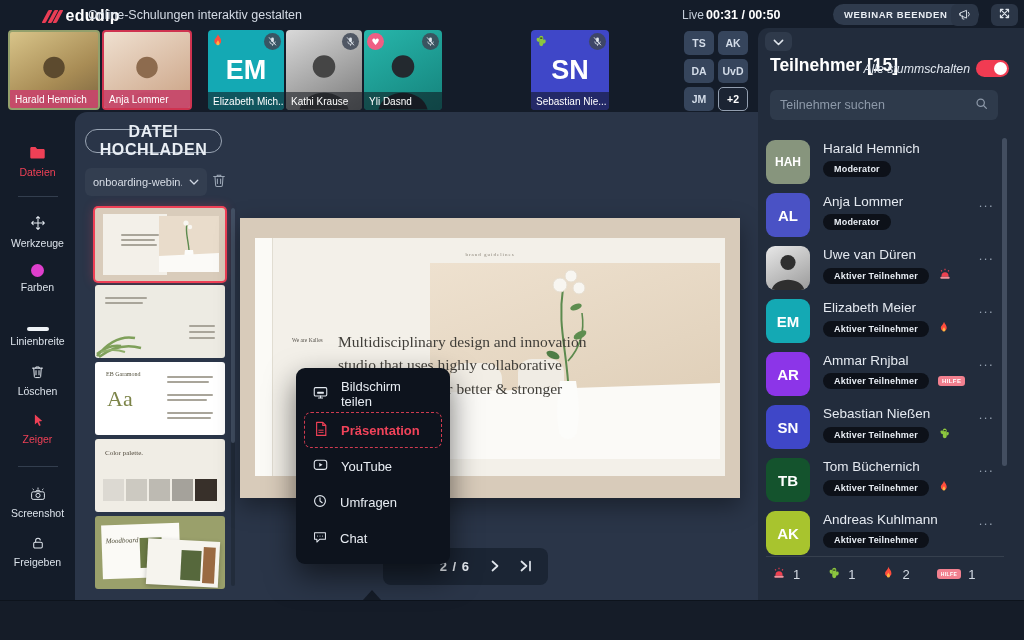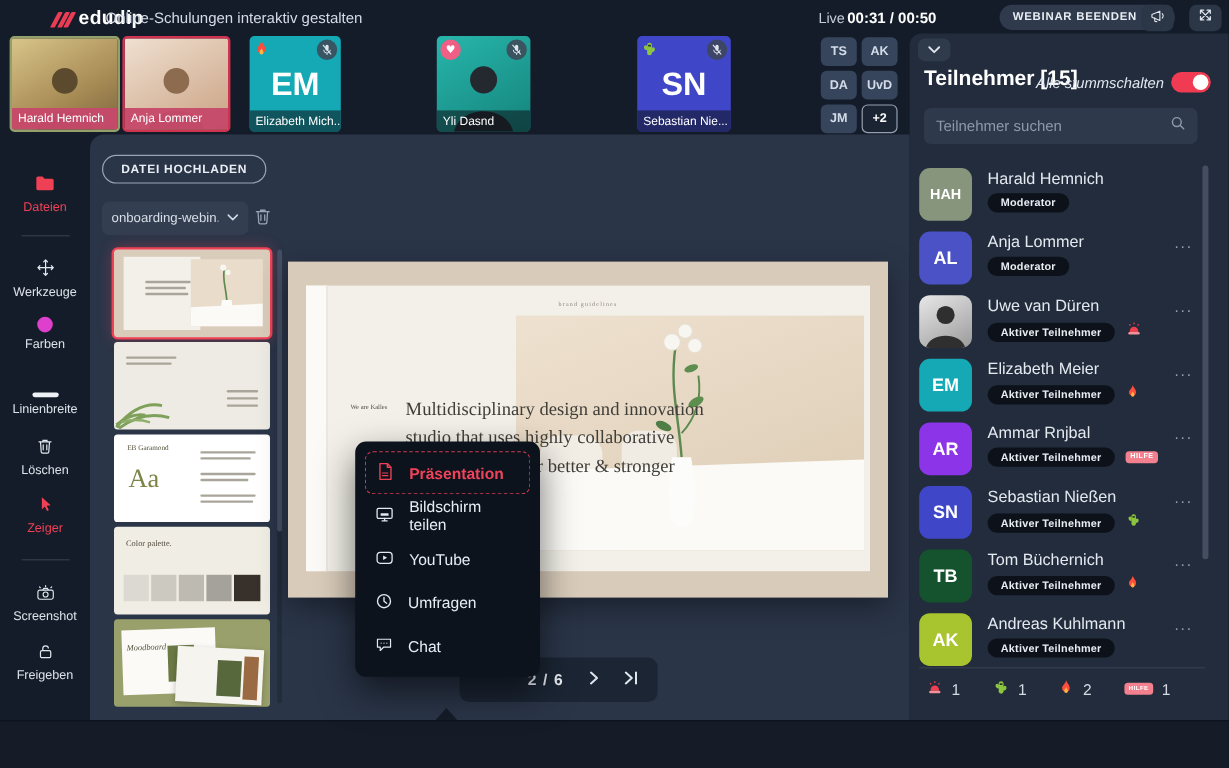--- a/index.html
+++ b/index.html
@@ -28,21 +28,21 @@
   .obadge { position:absolute; width:30px; height:24px; border-radius:5px; background:#36455c; color:#d3dce8; font-size:10.5px; font-weight:bold; display:flex; align-items:center; justify-content:center; }
   .obadge.more { background:#1b2433; border:1px solid #939fb0; color:#fff; }
 
   
   .tool { position:absolute; left:0; width:75px; display:flex; flex-direction:column; align-items:center; gap:4px; font-size:10.5px; color:#dbe2ea; text-align:center; }
   .tool.red { color:#ef4056; }
   .tool-div { position:absolute; left:18px; width:40px; height:1px; background:#333e4e; }
 
   
   .stage { position:absolute; left:75px; top:112px; width:683px; height:488px; background:#2a3548; border-radius:12px 0 0 0; }
-  .upload-btn { position:absolute; left:85px; top:129px; width:137px; height:24px; border:1.2px solid #9aa5b4; border-radius:12px; display:flex; align-items:center; justify-content:center; font-size:10px; font-weight:bold; letter-spacing:.6px; color:#e9eef4; background:transparent; }
+  .upload-btn { position:absolute; left:85px; top:129px; width:137px; height:24px; border:1.2px solid #9aa5b4; border-radius:12px; display:flex; align-items:center; justify-content:center; font-size:16px; font-weight:bold; letter-spacing:.6px; color:#e9eef4; background:transparent; }
   .file-select { position:absolute; left:85px; top:168px; width:122px; height:28px; background:#333e50; border-radius:6px; display:flex; align-items:center; padding:0 8px; gap:7px; font-size:11px; color:#d8dee7; }
   .thumb { position:absolute; left:95px; width:130px; height:73px; border-radius:3px; overflow:hidden; background:#ece9e1; }
   .thumb.active { box-shadow:0 0 0 2px #ef4056, 0 0 12px rgba(239,64,86,.45); }
   .tbar { position:absolute; background:#a9a59a; height:1.5px; border-radius:1px; }
 
   
   .slide { position:absolute; left:240px; top:218px; width:500px; height:280px; background:#d8cbba; box-shadow:0 8px 22px rgba(0,0,0,.38); }
   .slide-page { position:absolute; left:15px; top:20px; right:15px; bottom:22px; background:#f3f0e9; }
   .slide-spine { position:absolute; left:15px; top:20px; bottom:22px; width:18px; background:#fbfaf6; border-right:1px solid #e1ddd2; }
   .slide-photo { position:absolute; left:190px; top:45px; width:290px; height:196px; background:linear-gradient(160deg,#eee1cf 0%,#e4d5c0 55%,#dccab2 100%); }
@@ -150,20 +150,34 @@
         </svg></span>
     <div class="micoff">
         <svg viewBox="0 0 16 16" width="11">
           <rect x="6" y="2" width="4" height="7" rx="2" fill="#dfe5ec"></rect>
           <path d="M4 8a4 4 0 0 0 8 0M8 12v2.2" stroke="#dfe5ec" stroke-width="1.2" fill="none"></path>
           <line x1="3" y1="2" x2="13" y2="13.5" stroke="#dfe5ec" stroke-width="1.4"></line>
         </svg>
       </div>
     <div class="vt-name">Elizabeth Mich...</div>
   </div>
+  <div class="vt" style="left:286px;width:76px;background:linear-gradient(150deg,#d9d9d9,#7b7b7b)">
+    <svg class="sil" viewBox="0 0 64 64">
+        <circle cx="32" cy="22" r="11" fill="#454545"></circle>
+        <path d="M8 64 C13 42 51 42 56 64 Z" fill="#454545"></path>
+      </svg>
+    <div class="micoff">
+        <svg viewBox="0 0 16 16" width="11">
+          <rect x="6" y="2" width="4" height="7" rx="2" fill="#dfe5ec"></rect>
+          <path d="M4 8a4 4 0 0 0 8 0M8 12v2.2" stroke="#dfe5ec" stroke-width="1.2" fill="none"></path>
+          <line x1="3" y1="2" x2="13" y2="13.5" stroke="#dfe5ec" stroke-width="1.4"></line>
+        </svg>
+      </div>
+    <div class="vt-name">Kathi Krause</div>
+  </div>
   <div class="vt" style="left:364px;width:78px;background:linear-gradient(150deg,#27b6ab,#15837c)">
     <svg class="sil" viewBox="0 0 64 64">
         <circle cx="32" cy="22" r="11" fill="#23292f"></circle>
         <path d="M8 64 C13 42 51 42 56 64 Z" fill="#23292f"></path>
       </svg>
     <span class="tl-emo heart-badge">♥</span>
     <div class="micoff">
         <svg viewBox="0 0 16 16" width="11">
           <rect x="6" y="2" width="4" height="7" rx="2" fill="#dfe5ec"></rect>
           <path d="M4 8a4 4 0 0 0 8 0M8 12v2.2" stroke="#dfe5ec" stroke-width="1.2" fill="none"></path>
@@ -349,35 +363,35 @@
     <span class="pagi-num">2 / 6</span>
     <span><svg viewBox="0 0 10 12" width="10" fill="none" stroke="#dfe5ec" stroke-width="1.7" stroke-linecap="round" stroke-linejoin="round">
           <path d="M2.5 1.5 7.5 6l-5 4.5"></path>
         </svg></span>
     <span><svg viewBox="0 0 12 12" width="12" fill="none" stroke="#dfe5ec" stroke-width="1.7" stroke-linecap="round" stroke-linejoin="round">
           <path d="M1.5 1.5 6.5 6l-5 4.5M10 1.5v9"></path>
         </svg></span>
   </div>
 
   <div class="cmenu">
+    <div class="cmenu-item">
+      <span><svg viewBox="0 0 18 16" width="15" fill="none" stroke="#e3e9f0" stroke-width="1.3">
+            <rect x="1.5" y="2" width="15" height="10" rx="1.5"></rect>
+            <path d="M6.5 14.5h5M9 12v2.5" stroke-linecap="round"></path>
+            <rect x="5" y="6.8" width="8" height="2.6" rx=".6" fill="#e3e9f0" stroke="none"></rect>
+          </svg></span>
+      <span>Bildschirm teilen</span>
+    </div>
     <div class="cmenu-item sel">
       <span><svg viewBox="0 0 16 18" width="14" fill="none" stroke="#ef4056" stroke-width="1.3" stroke-linejoin="round">
             <path d="M3 1.5h7l3.5 3.5v11.5H3z"></path>
             <path d="M10 1.5V5h3.5"></path>
             <path d="M5.5 10.5h5M5.5 13h5" stroke-linecap="round" stroke-width="1.1"></path>
           </svg></span>
       <span>Präsentation</span>
-    </div>
-    <div class="cmenu-item">
-      <span><svg viewBox="0 0 18 16" width="15" fill="none" stroke="#e3e9f0" stroke-width="1.3">
-            <rect x="1.5" y="2" width="15" height="10" rx="1.5"></rect>
-            <path d="M6.5 14.5h5M9 12v2.5" stroke-linecap="round"></path>
-            <rect x="5" y="6.8" width="8" height="2.6" rx=".6" fill="#e3e9f0" stroke="none"></rect>
-          </svg></span>
-      <span>Bildschirm teilen</span>
     </div>
     <div class="cmenu-item">
       <span><svg viewBox="0 0 18 14" width="15" fill="none" stroke="#e3e9f0" stroke-width="1.3">
             <rect x="1.5" y="1.5" width="15" height="11" rx="3"></rect>
             <path d="M7.5 4.8 11.5 7l-4 2.2z" fill="#e3e9f0" stroke="none"></path>
           </svg></span>
       <span>YouTube</span>
     </div>
     <div class="cmenu-item">
       <span><svg viewBox="0 0 16 16" width="14" fill="none" stroke="#e3e9f0" stroke-width="1.3" stroke-linecap="round">

